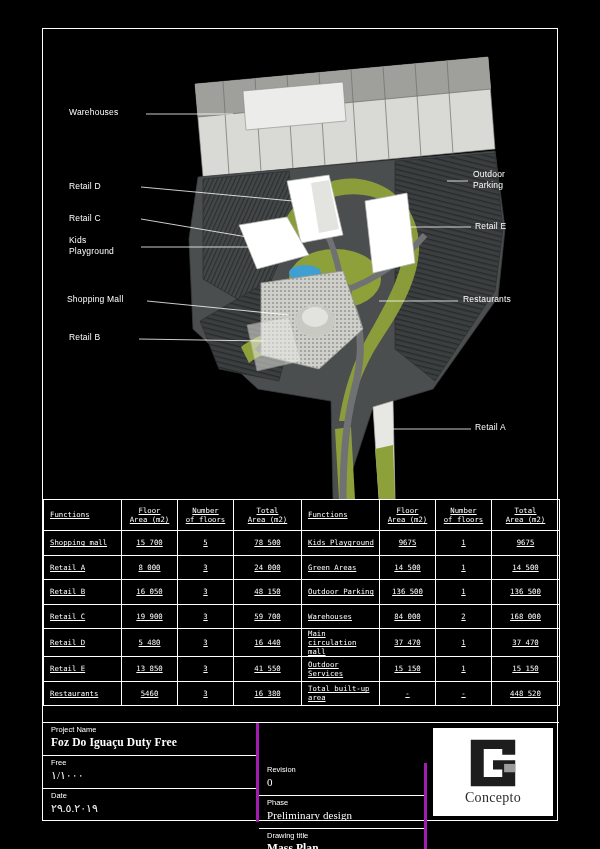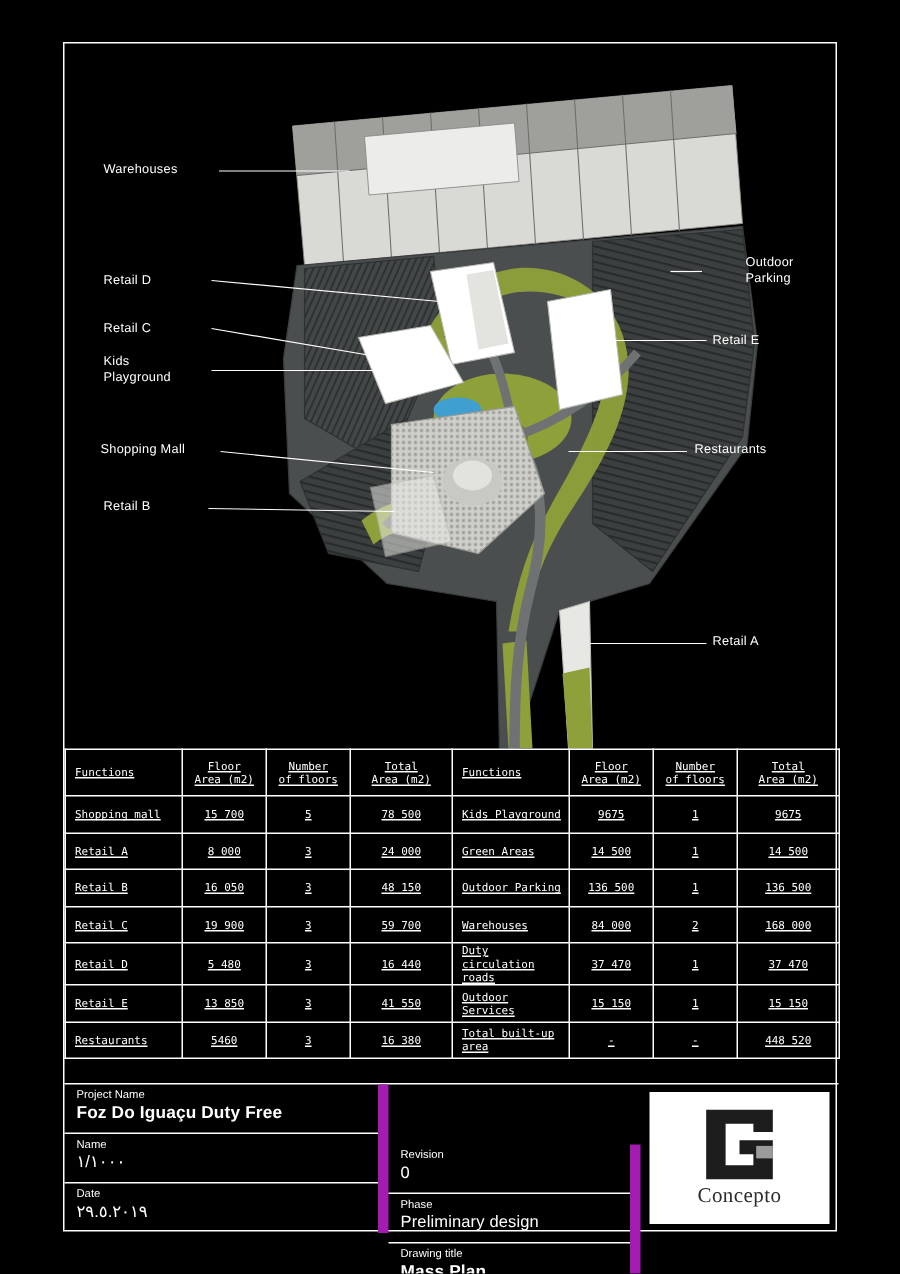--- a/index.html
+++ b/index.html
@@ -96,21 +96,21 @@
     border-top: 1px solid #ffffff;
     box-sizing: border-box;
   }
   .tb-grid {
     position: absolute;
     left: 0; top: 0;
     width: 516px; height: 99px;
     display: flex;
   }
   .tb-col {
-    border-right: 7px solid #a21caf;
+    border-right: 3px solid #a21caf;
     box-sizing: border-box;
     height: 99px;
   }
   .tb-col.c1 { width: 216px; }
   .tb-col.c2 { width: 168px; margin-top: 40px; }
   .tb-col.c3 { width: 132px; border-right: none; position: relative; }
   .tb-cell {
     height: 33px;
     box-sizing: border-box;
     border-bottom: 1px solid #ffffff;
@@ -124,20 +124,21 @@
     display: block;
     line-height: 10px;
   }
   .tb-big {
     font-size: 11.5px;
     font-weight: bold;
     color: #ffffff;
     display: block;
     line-height: 14px;
     letter-spacing: .1px;
+    font-family: Liberation Serif, serif;
   }
   .tb-big.thin { font-weight: normal; font-size: 11px; }
 
   
   .logo-box {
     position: absolute;
     left: 6px; top: 5px;
     width: 120px; height: 88px;
     background: #ffffff;
     display: flex;
@@ -253,21 +254,21 @@
       </g>
     </svg>
 
     <div class="plan-label" style="left:26px; top:78px;">Warehouses</div>
     <div class="plan-label" style="left:26px; top:152px;">Retail D</div>
     <div class="plan-label" style="left:26px; top:184px;">Retail C</div>
     <div class="plan-label" style="left:26px; top:206px;">Kids
 Playground</div>
     <div class="plan-label" style="left:24px; top:265px;">Shopping Mall</div>
     <div class="plan-label" style="left:26px; top:303px;">Retail B</div>
-    <div class="plan-label" style="left:454px; top:140px;">Outdoor
+    <div class="plan-label" style="left:430px; top:140px;">Outdoor
 Parking</div>
     <div class="plan-label" style="left:432px; top:192px;">Retail E</div>
     <div class="plan-label" style="left:420px; top:265px;">Restaurants</div>
     <div class="plan-label" style="left:432px; top:393px;">Retail A</div>
   </div>
 
   <div class="table-wrap">
     <table class="areas">
       <colgroup>
         <col class="col-fn">
@@ -336,21 +337,21 @@
           <td class="fn">Warehouses</td>
           <td>84 000</td>
           <td>2</td>
           <td>168 000</td>
         </tr>
         <tr>
           <td class="fn">Retail D</td>
           <td>5 480</td>
           <td>3</td>
           <td>16 440</td>
-          <td class="fn">Duty circulation roads</td>
+          <td class="fn">Main circulation mall</td>
           <td>37 470</td>
           <td>1</td>
           <td>37 470</td>
         </tr>
         <tr>
           <td class="fn">Retail E</td>
           <td>13 850</td>
           <td>3</td>
           <td>41 550</td>
           <td class="fn">Outdoor Services</td>
@@ -373,21 +374,21 @@
   </div>
 
   <div class="titleblock">
     <div class="tb-grid">
       <div class="tb-col c1">
         <div class="tb-cell">
           <span class="tb-small">Project Name</span>
           <span class="tb-big">Foz Do Iguaçu Duty Free</span>
         </div>
         <div class="tb-cell">
-          <span class="tb-small">Name</span>
+          <span class="tb-small">Free</span>
           <span class="tb-big thin">١/١٠٠٠</span>
         </div>
         <div class="tb-cell">
           <span class="tb-small">Date</span>
           <span class="tb-big thin">٢٩.٥.٢٠١٩</span>
         </div>
       </div>
 
       <div class="tb-col c2">
         <div class="tb-cell">

